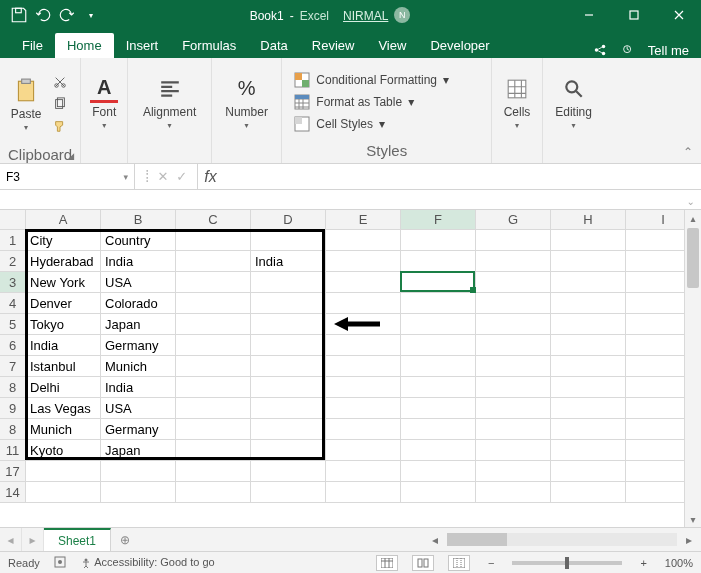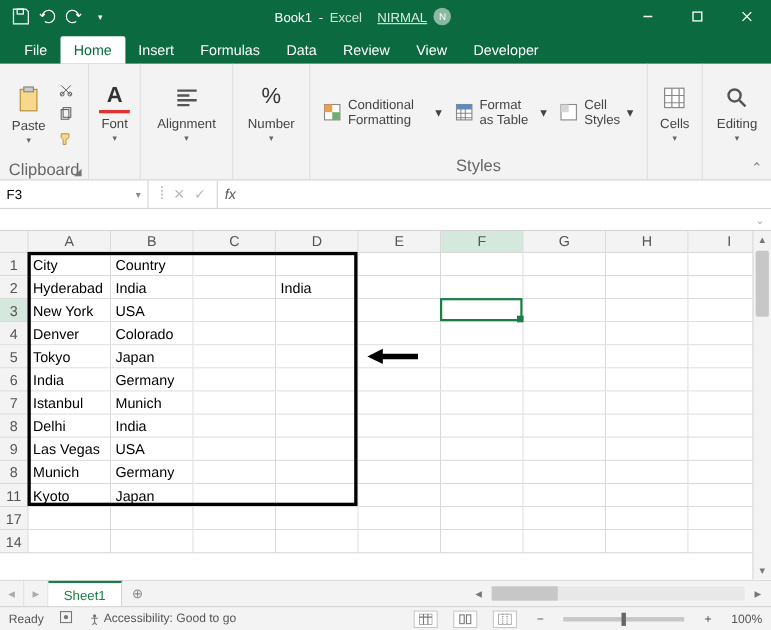--- a/index.html
+++ b/index.html
@@ -26,32 +26,32 @@
 .ribbon { height:106px; background:#f3f3f3; border-bottom:1px solid #d4d4d4; display:flex; position:relative; }
 .ribbon .group { border-right:1px solid #e0e0e0; padding:4px 8px 2px 8px; display:flex; flex-direction:column; align-items:center; justify-content:space-between; }
 .ribbon .group .glabel { font-size:15px; color:#666; padding-bottom:2px; }
 .ribbon .group .gbody { flex:1; display:flex; align-items:center; justify-content:center; gap:6px; }
 .ribbon .dialog-launcher { font-size:9px; color:#777; align-self:flex-end; margin-top:-14px; margin-right:-2px;}
 .ribbon .big { display:flex; flex-direction:column; align-items:center; gap:2px; font-size:12px; color:#444; cursor:pointer; }
 .ribbon .big .bicon { width:28px; height:28px; display:flex; align-items:center; justify-content:center; }
 .ribbon .big .dd { font-size:8px; color:#666; }
 .ribbon .mini-icons { display:flex; flex-direction:column; gap:4px; margin-left:4px;}
 .ribbon .mini-icons .mi { width:18px; height:18px; cursor:pointer; display:flex;align-items:center;justify-content:center;}
-.ribbon .styles-list { display:flex; flex-direction:row; gap:4px; font-size:12px; color:#444; }
+.ribbon .styles-list { display:flex; flex-direction:column; gap:4px; font-size:12px; color:#444; }
 .ribbon .styles-list .sitem { display:flex; align-items:center; gap:6px; cursor:pointer; padding:1px 4px;}
 .ribbon .styles-list .sic { width:16px;height:16px;}
 .ribbon .collapse { position:absolute; right:8px; bottom:4px; cursor:pointer; color:#888; font-size:12px;}
 .groupwide { min-width: 210px; }
 
 .namebox-row { height:26px; border-bottom:1px solid #d4d4d4; display:flex; align-items:stretch; background:#fff; }
 .namebox { width:135px; border-right:1px solid #d4d4d4; display:flex; align-items:center; padding:0 6px; font-size:12px; position:relative;}
 .namebox .nbdd { margin-left:auto; color:#888; font-size:9px; cursor:pointer;}
 .fx-btns { display:flex; align-items:center; gap:8px; padding:0 10px; border-right:1px solid #d4d4d4;}
 .fx-btns .fxb { color:#bbb; cursor:pointer; font-size:13px;}
-.fx-label { font-style:italic; font-size:13px; color:#555; padding:0 6px; display:flex; align-items:center;}
+.fx-label { font-style:italic; font-size:16px; color:#555; padding:0 6px; display:flex; align-items:center;}
 .formula-input { flex:1; border:none; outline:none; font-size:12px; padding:0 6px; }
 
 .formula-expand { height:20px; border-bottom:1px solid #d4d4d4; background:#fff; position:relative;}
 .formula-expand .exp-handle { position:absolute; right:6px; bottom:2px; color:#aaa; font-size:10px; cursor:pointer;}
 
 .sheet-area { position:relative; height: calc(573px - 30px - 28px - 106px - 26px - 20px - 24px - 22px); overflow:hidden; background:#fff; }
 .grid { position:absolute; left:0; top:0; display:grid; grid-template-columns: 26px repeat(9, 75px); }
 .grid .hdr, .grid .rowhdr, .grid .cell { border-right:1px solid #d9d9d9; border-bottom:1px solid #d9d9d9; font-size:13px; display:flex; align-items:center; }
 .grid .hdr { background:#f3f3f3; height:20px; justify-content:center; color:#555; }
 .grid .hdr.corner { background:#f3f3f3; }
@@ -138,20 +138,37 @@
 
 <div class="tabs">
   <div class="tab">File</div>
   <div class="tab active">Home</div>
   <div class="tab">Insert</div>
   <div class="tab">Formulas</div>
   <div class="tab">Data</div>
   <div class="tab">Review</div>
   <div class="tab">View</div>
   <div class="tab">Developer</div>
+  <div class="right">
+    <span class="ic">
+        <svg viewBox="0 0 16 16" width="14" height="14">
+          <circle cx="4" cy="8" r="2"></circle>
+          <circle cx="12" cy="4" r="2"></circle>
+          <circle cx="12" cy="12" r="2"></circle>
+          <path d="M6 7l4-2M6 9l4 2" stroke="#fff" fill="none"></path>
+        </svg>
+      </span>
+    <span class="ic">
+        <svg viewBox="0 0 16 16" width="14" height="14">
+          <circle cx="7" cy="7" r="4" fill="none" stroke="#fff"></circle>
+          <path d="M7 4v3l2 1" stroke="#fff" fill="none"></path>
+        </svg>
+      </span>
+    <span>Tell me</span>
+  </div>
 </div>
 
 <div class="ribbon">
   <div class="group">
     <div class="gbody">
       <div class="big">
         <span class="bicon">
             <svg viewBox="0 0 24 24" width="26" height="26">
               <rect x="5" y="3" width="14" height="18" fill="#f7d88c" stroke="#b9923a"></rect>
               <rect x="8" y="1" width="8" height="4" fill="#ccc" stroke="#888"></rect>

